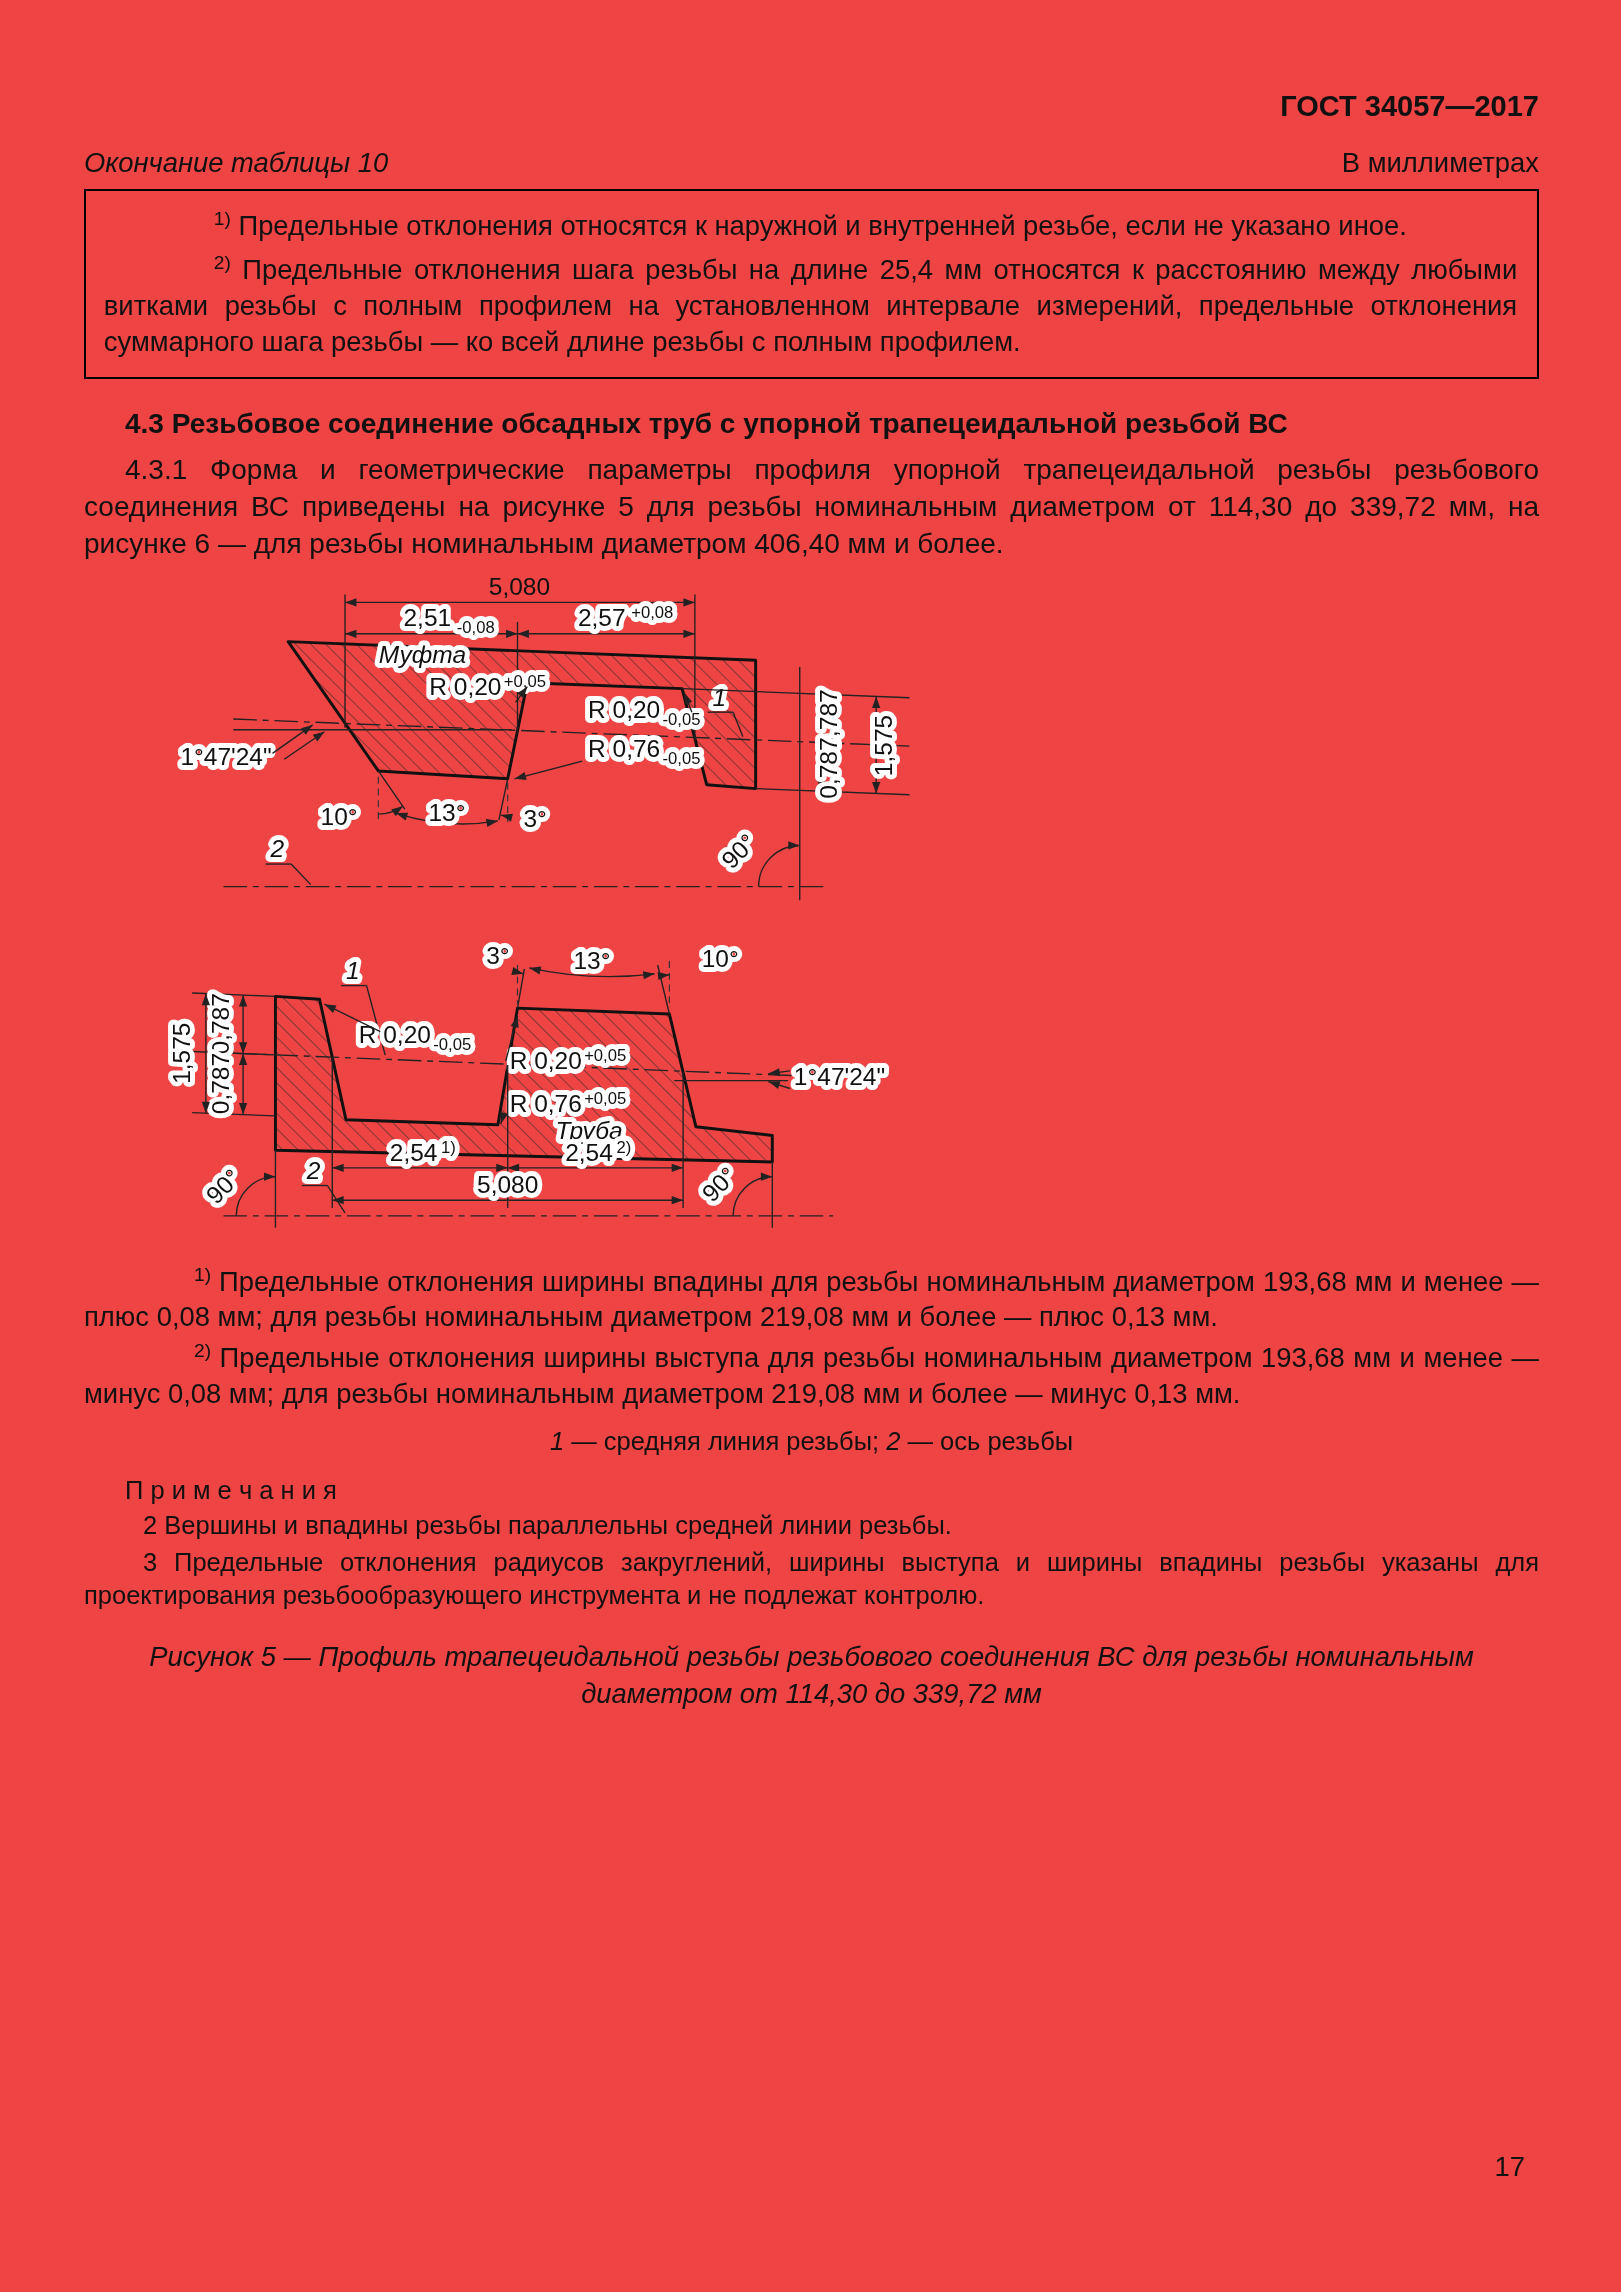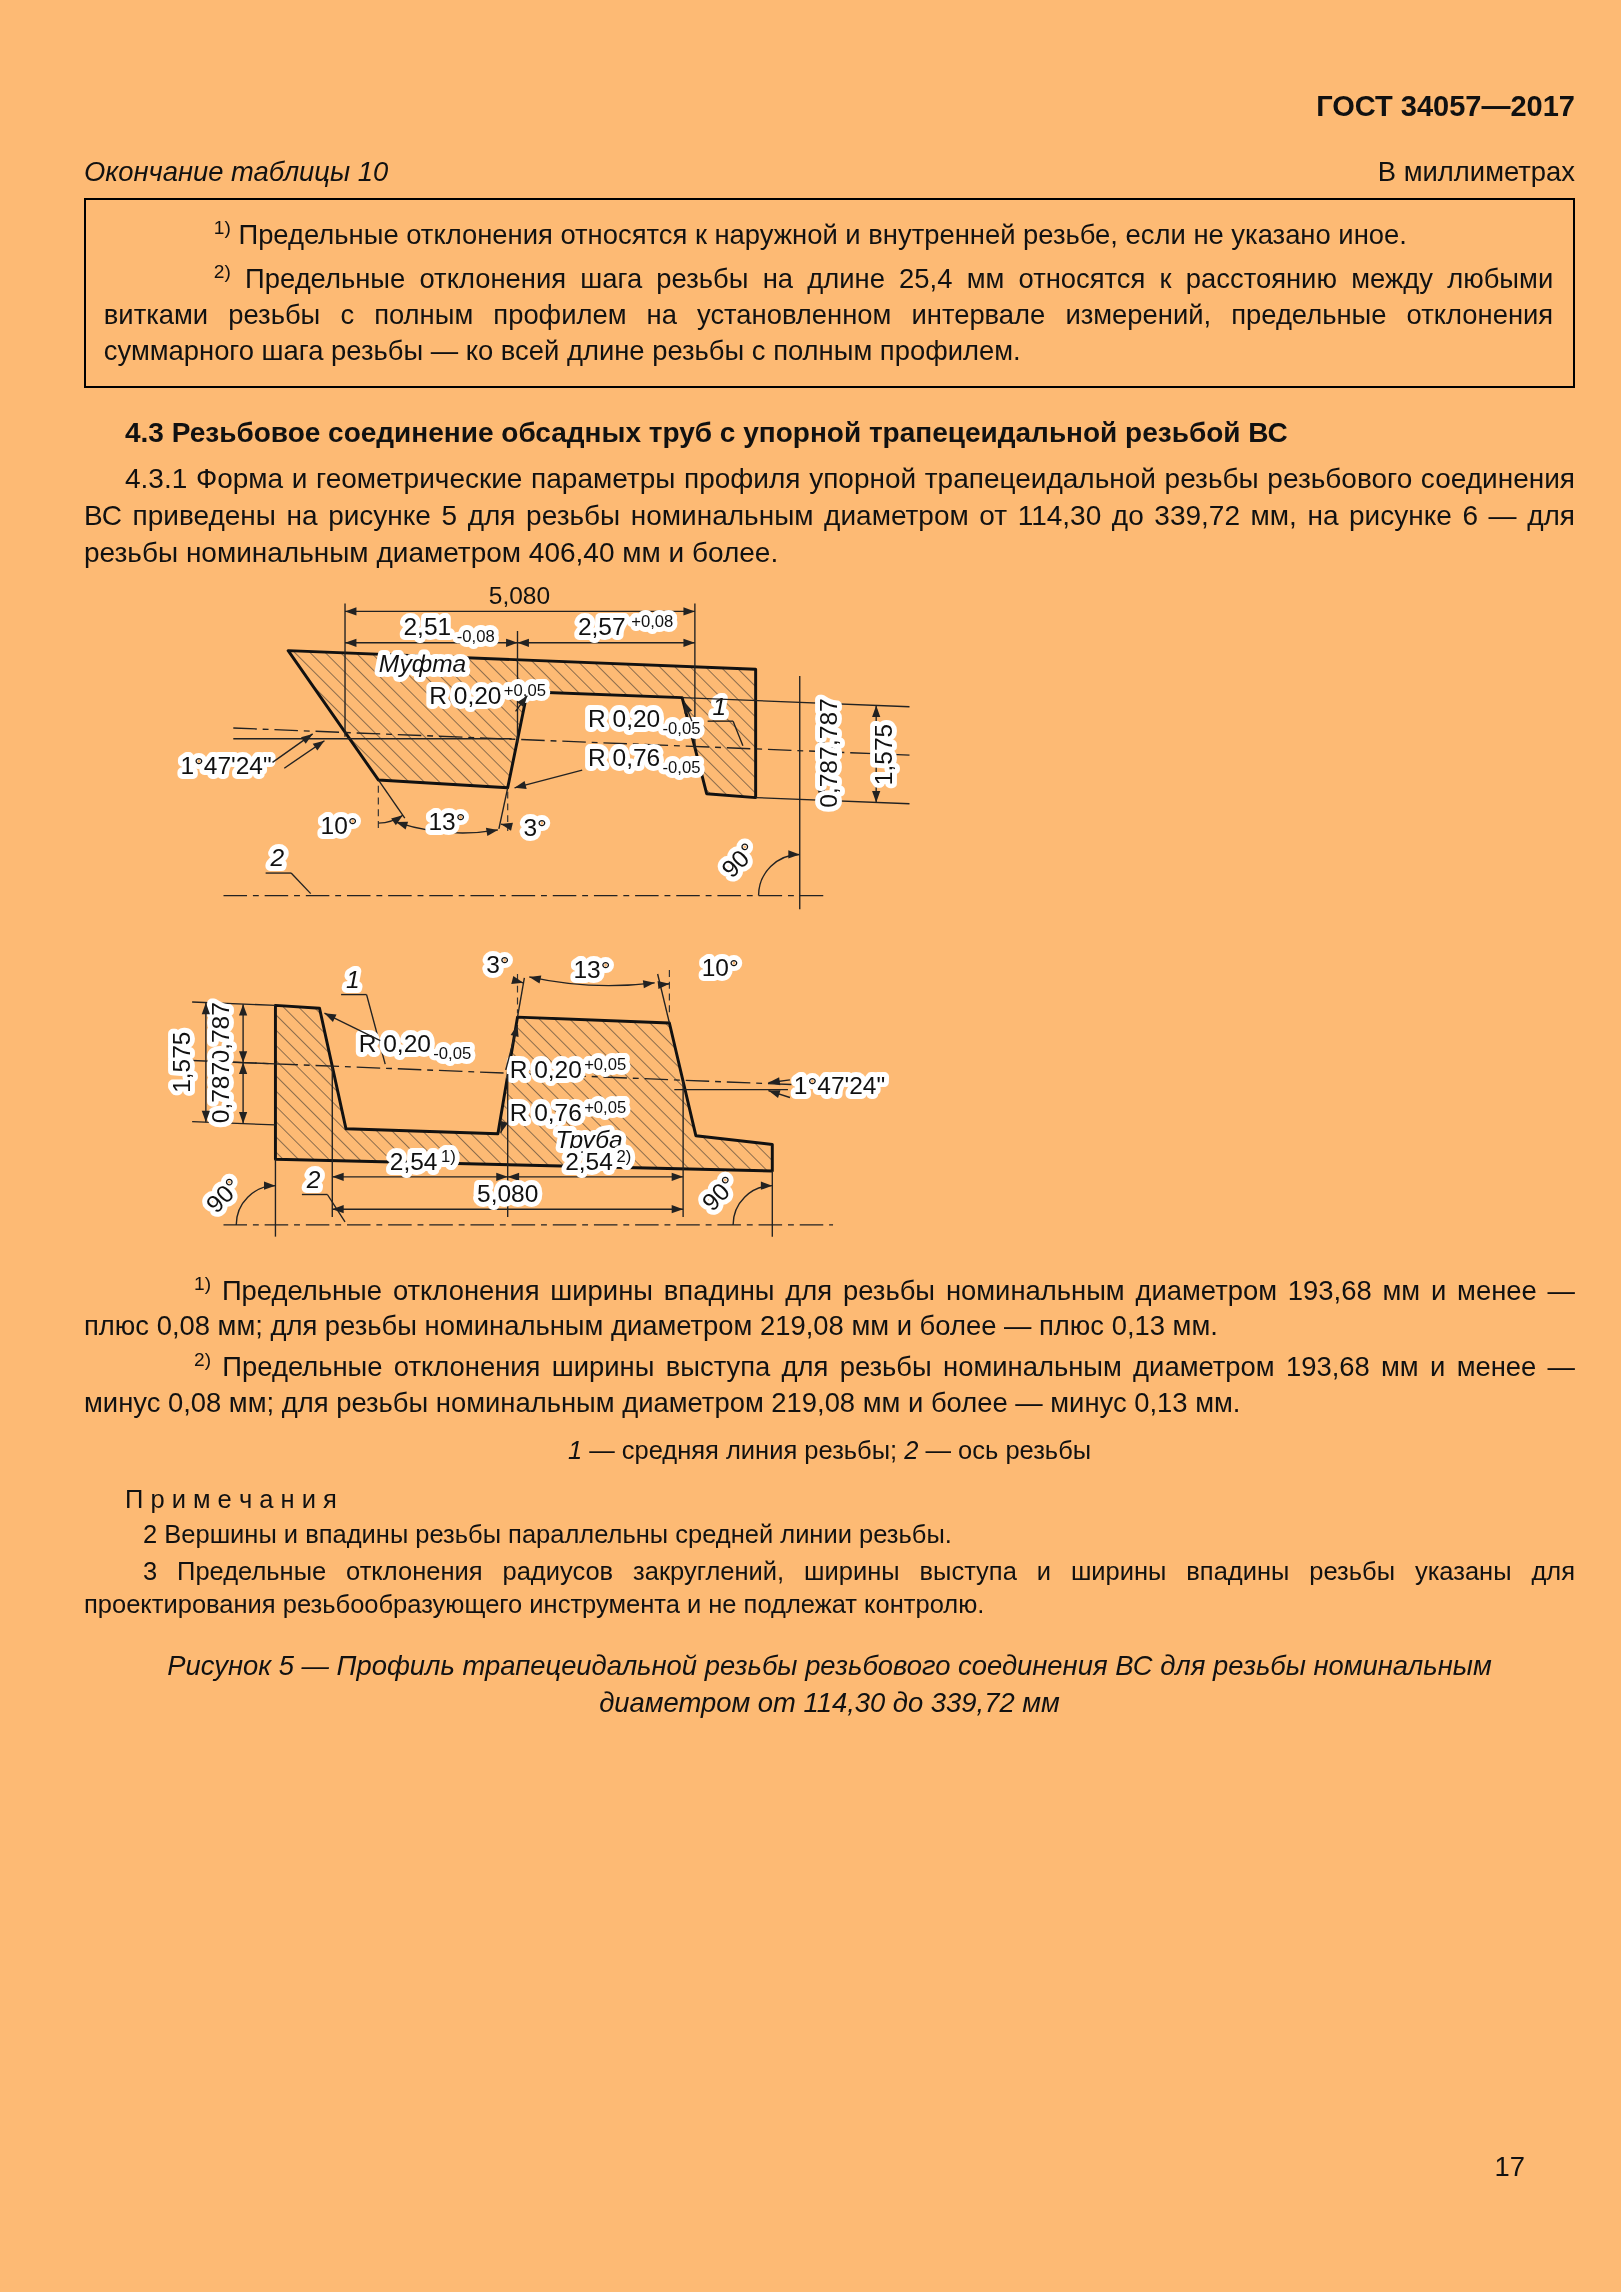--- a/index.html
+++ b/index.html
@@ -1,22 +1,22 @@
 <!DOCTYPE html>
 <html><head>
 <meta charset="utf-8">
 <style>
   html,body{margin:0;padding:0;background:#888;}
   .page{
-    width:1621px;height:2293px;background:#fdba74;position:relative;
+    width:1621px;height:2293px;background:#ef4444;position:relative;
     font-family:"Liberation Sans",sans-serif;color:#111;
-    box-sizing:border-box;padding:90px 46px 0 84px;margin:0 auto;
+    box-sizing:border-box;padding:90px 82px 0 84px;margin:0 auto;
   }
   .doc-number{font-size:29px;font-weight:bold;text-align:right;}
-  .meta-row{display:flex;justify-content:space-between;align-items:flex-start;margin-top:33px;}
+  .meta-row{display:flex;justify-content:space-between;align-items:flex-start;margin-top:24px;}
   .table-cont{font-size:27.4px;font-style:italic;}
   .units{font-size:27.4px;}
   .fnbox{border:2.9px solid #000;margin-top:9.8px;padding:7.8px 11.8px 9.8px 9.8px;font-size:27.4px;line-height:1.3;}
   .fnbox p{margin:8px;text-indent:110px;text-align:justify;}
   sup{font-size:70%;}
   .sect-heading{font-size:28px;font-weight:bold;margin:29px 0 0 0;padding-left:41px;}
   .body-p{font-size:28px;line-height:1.32;margin:12px 0 0 0;text-indent:41px;text-align:justify;}
   .note-p{font-size:25.5px;line-height:1.3;margin:15.7px 0 0 0;text-indent:41px;text-align:justify;}
   figure{margin:9.8px 0 0 0;}
   svg{display:block;}

